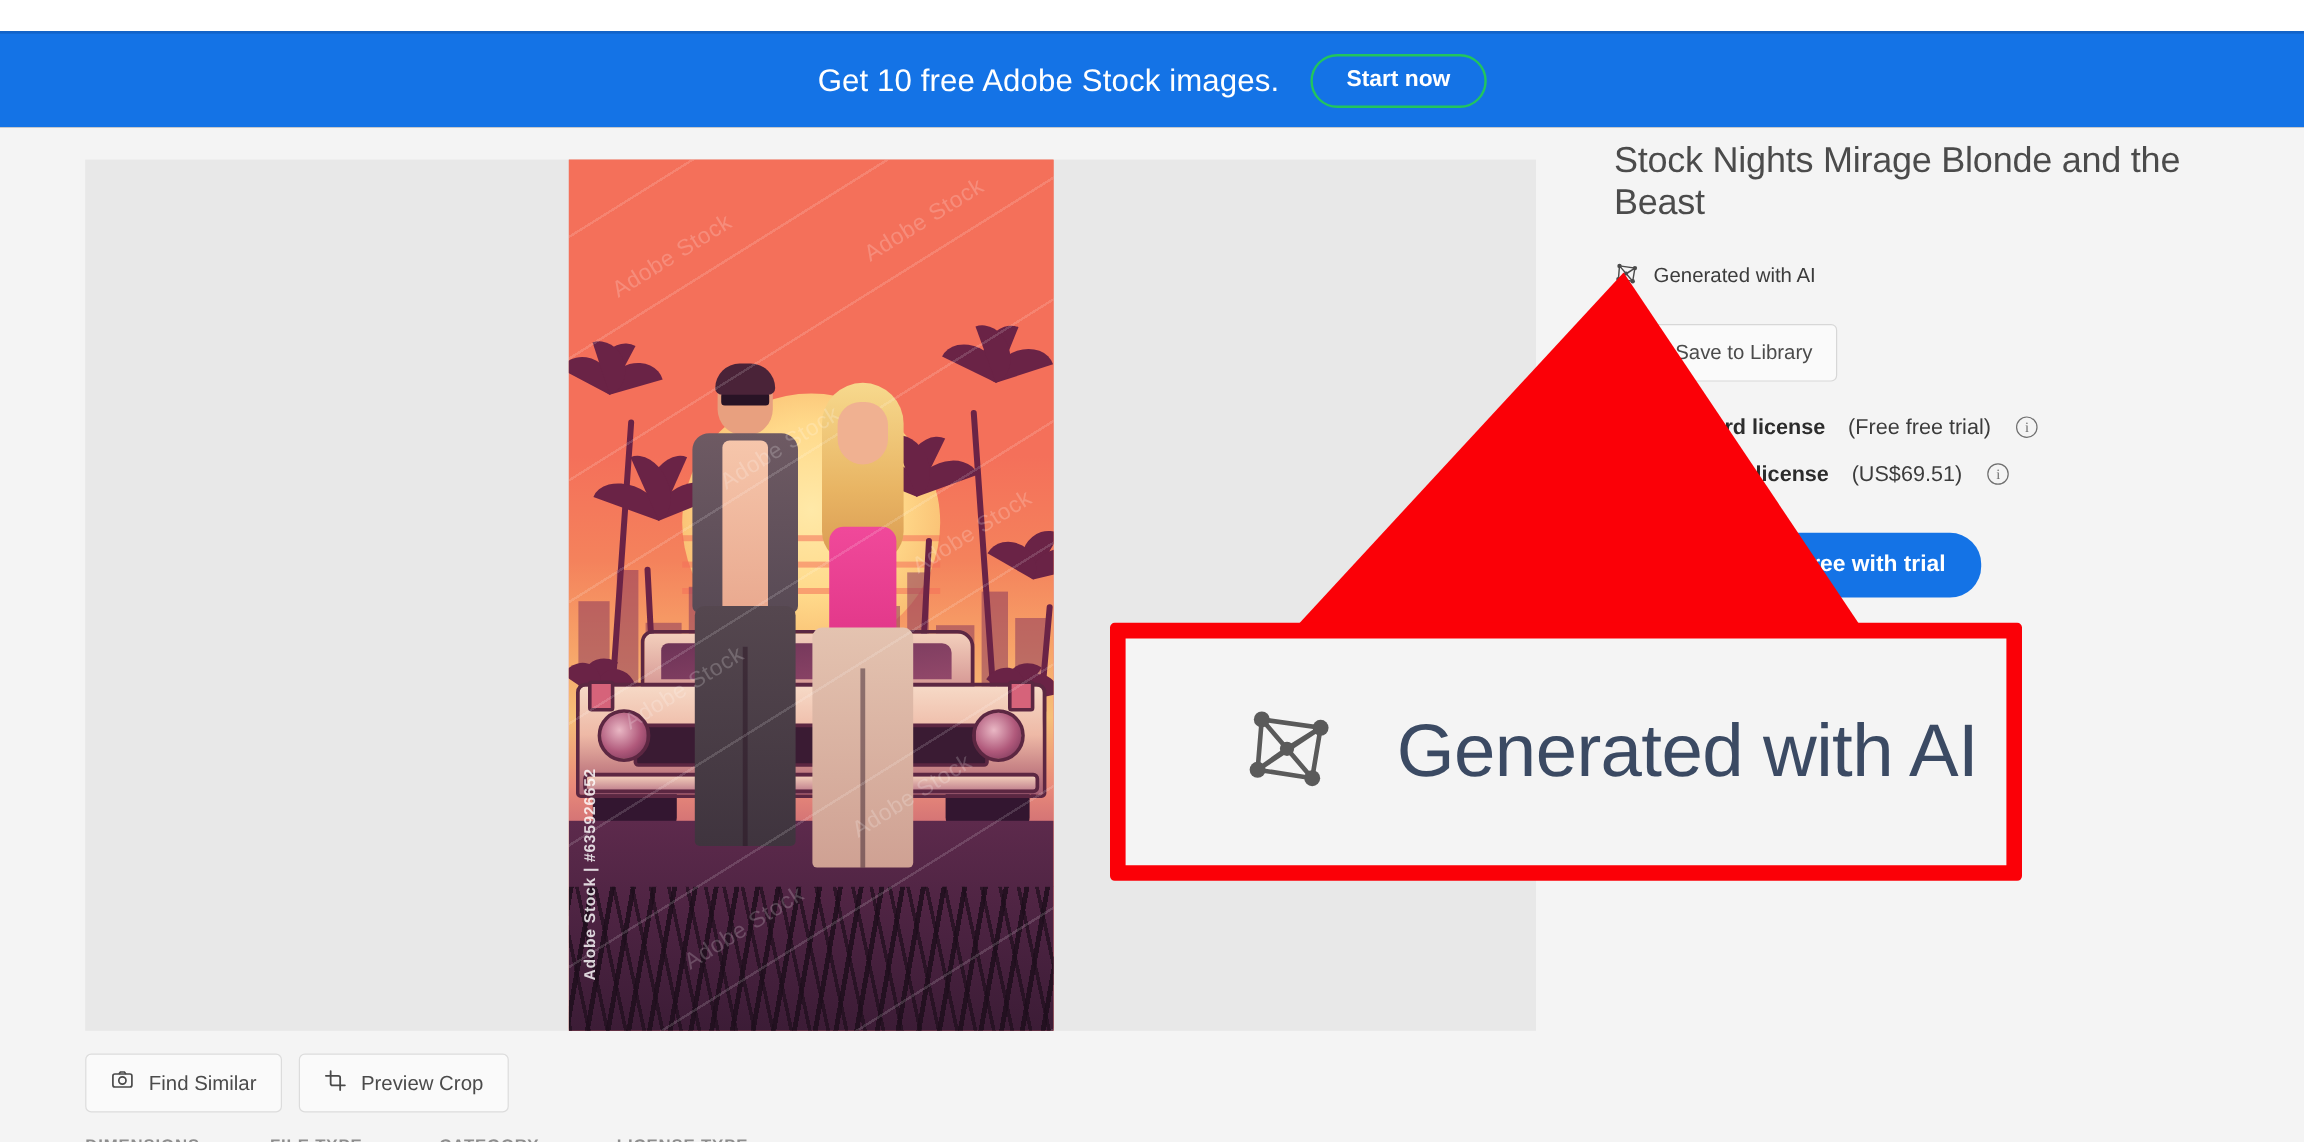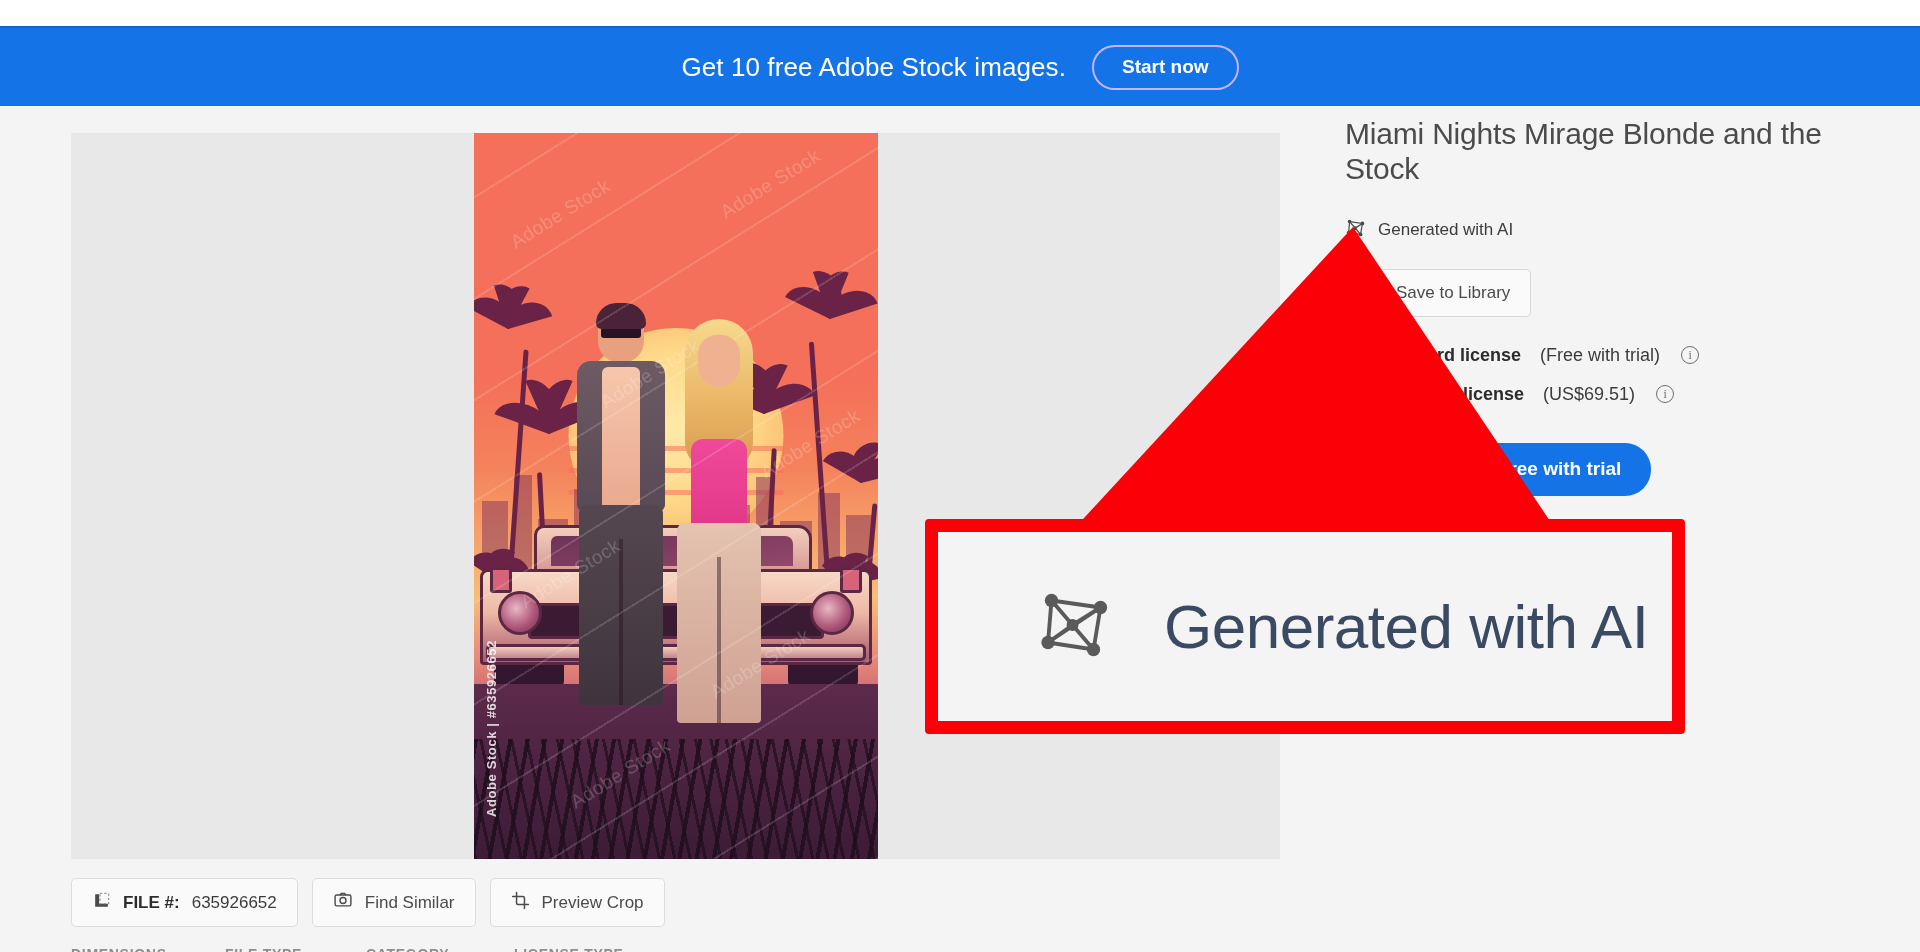--- a/index.html
+++ b/index.html
@@ -22,21 +22,21 @@
   .promo-banner {
     position: absolute; left: 0; top: 26px; width: 1920px; height: 80px;
     background: #1473e6;
     display: flex; align-items: center; justify-content: center; gap: 26px;
     border-top: 2px solid #1263c8;
   }
   .promo-text {
     color: #ffffff; font-size: 26px; letter-spacing: .1px;
   }
   .promo-btn {
-    border: 2px solid #c4b5fd; border-radius: 28px;
+    border: 2px solid #22c55e; border-radius: 28px;
     color: #ffffff; background: transparent;
     font-size: 19px; font-weight: bold;
     padding: 9px 28px 10px; cursor: pointer;
     font-family: "Liberation Sans", sans-serif;
   }
 
   
   .page-body { position: absolute; left: 0; top: 106px; width: 1920px; height: 846px; background: #f4f4f4; }
 
   
@@ -418,21 +418,21 @@
         <div class="wm-word" style="left:280px;top:300px">Adobe Stock</div>
         <div class="wm-word" style="left:40px;top:430px">Adobe Stock</div>
         <div class="wm-word" style="left:230px;top:520px">Adobe Stock</div>
         <div class="wm-word" style="left:90px;top:630px">Adobe Stock</div>
 
         <div class="watermark-v">Adobe Stock | #635926652</div>
       </div>
     </div>
 
     <div class="detail-panel">
-      <h1 class="asset-title">Miami Nights Mirage Blonde and the Stock</h1>
+      <h1 class="asset-title">Stock Nights Mirage Blonde and the Beast</h1>
 
       <div class="ai-row">
         <span>
           <svg width="22" height="22" viewBox="0 0 24 24">
             <g fill="none" stroke="#4a4a4a" stroke-width="1.3">
               <path d="M5 5 L19 7 L17 19 L4 17 Z"></path>
               <path d="M5 5 L17 19 M19 7 L4 17 M11 12 L5 5 M11 12 L19 7 M11 12 L4 17 M11 12 L17 19"></path>
             </g>
             <g fill="#4a4a4a">
               <circle cx="5" cy="5" r="2"></circle>
@@ -454,21 +454,21 @@
               </svg>
           </span>
           <span>Save to Library</span>
         </button>
       </div>
 
       <div class="license-list">
         <div class="license-row">
           <span class="radio checked"></span>
           <span class="lic-name">Standard license</span>
-          <span class="lic-price">(Free with trial)</span>
+          <span class="lic-price">(Free free trial)</span>
           <span class="info-i">i</span>
         </div>
         <div class="license-row">
           <span class="radio"></span>
           <span class="lic-name">Extended license</span>
           <span class="lic-price">(US$69.51)</span>
           <span class="info-i">i</span>
         </div>
       </div>
 
@@ -481,30 +481,20 @@
             </g>
             <circle cx="9" cy="19" r="1.7" fill="#ffffff"></circle>
               <circle cx="17" cy="19" r="1.7" fill="#ffffff"></circle>
           </svg>
         </span>
         <span>Download free with trial</span>
       </button>
     </div>
 
     <div class="tool-row">
-      <button class="tool-btn">
-        <span>
-          <svg width="19" height="19" viewBox="0 0 24 24">
-            <path fill="#4a4a4a" d="M4 4h5v12h11v4H4z"></path>
-            <path fill="none" stroke="#9a9a9a" stroke-width="1.6" stroke-dasharray="3 2.5" d="M10 3h11v13H10z"></path>
-          </svg>
-        </span>
-        <span class="file-label">FILE #:</span>
-        <span class="file-value">635926652</span>
-      </button>
       <button class="tool-btn">
         <span>
           <svg width="20" height="20" viewBox="0 0 24 24">
             <g stroke="#4a4a4a" stroke-width="1.7" fill="none">
               <rect x="2.5" y="6" width="19" height="13" rx="2"></rect>
               <circle cx="12" cy="12.5" r="3.6"></circle>
               <path d="M8.5 6l1.5-2h4l1.5 2"></path>
             </g>
           </svg>
         </span>

